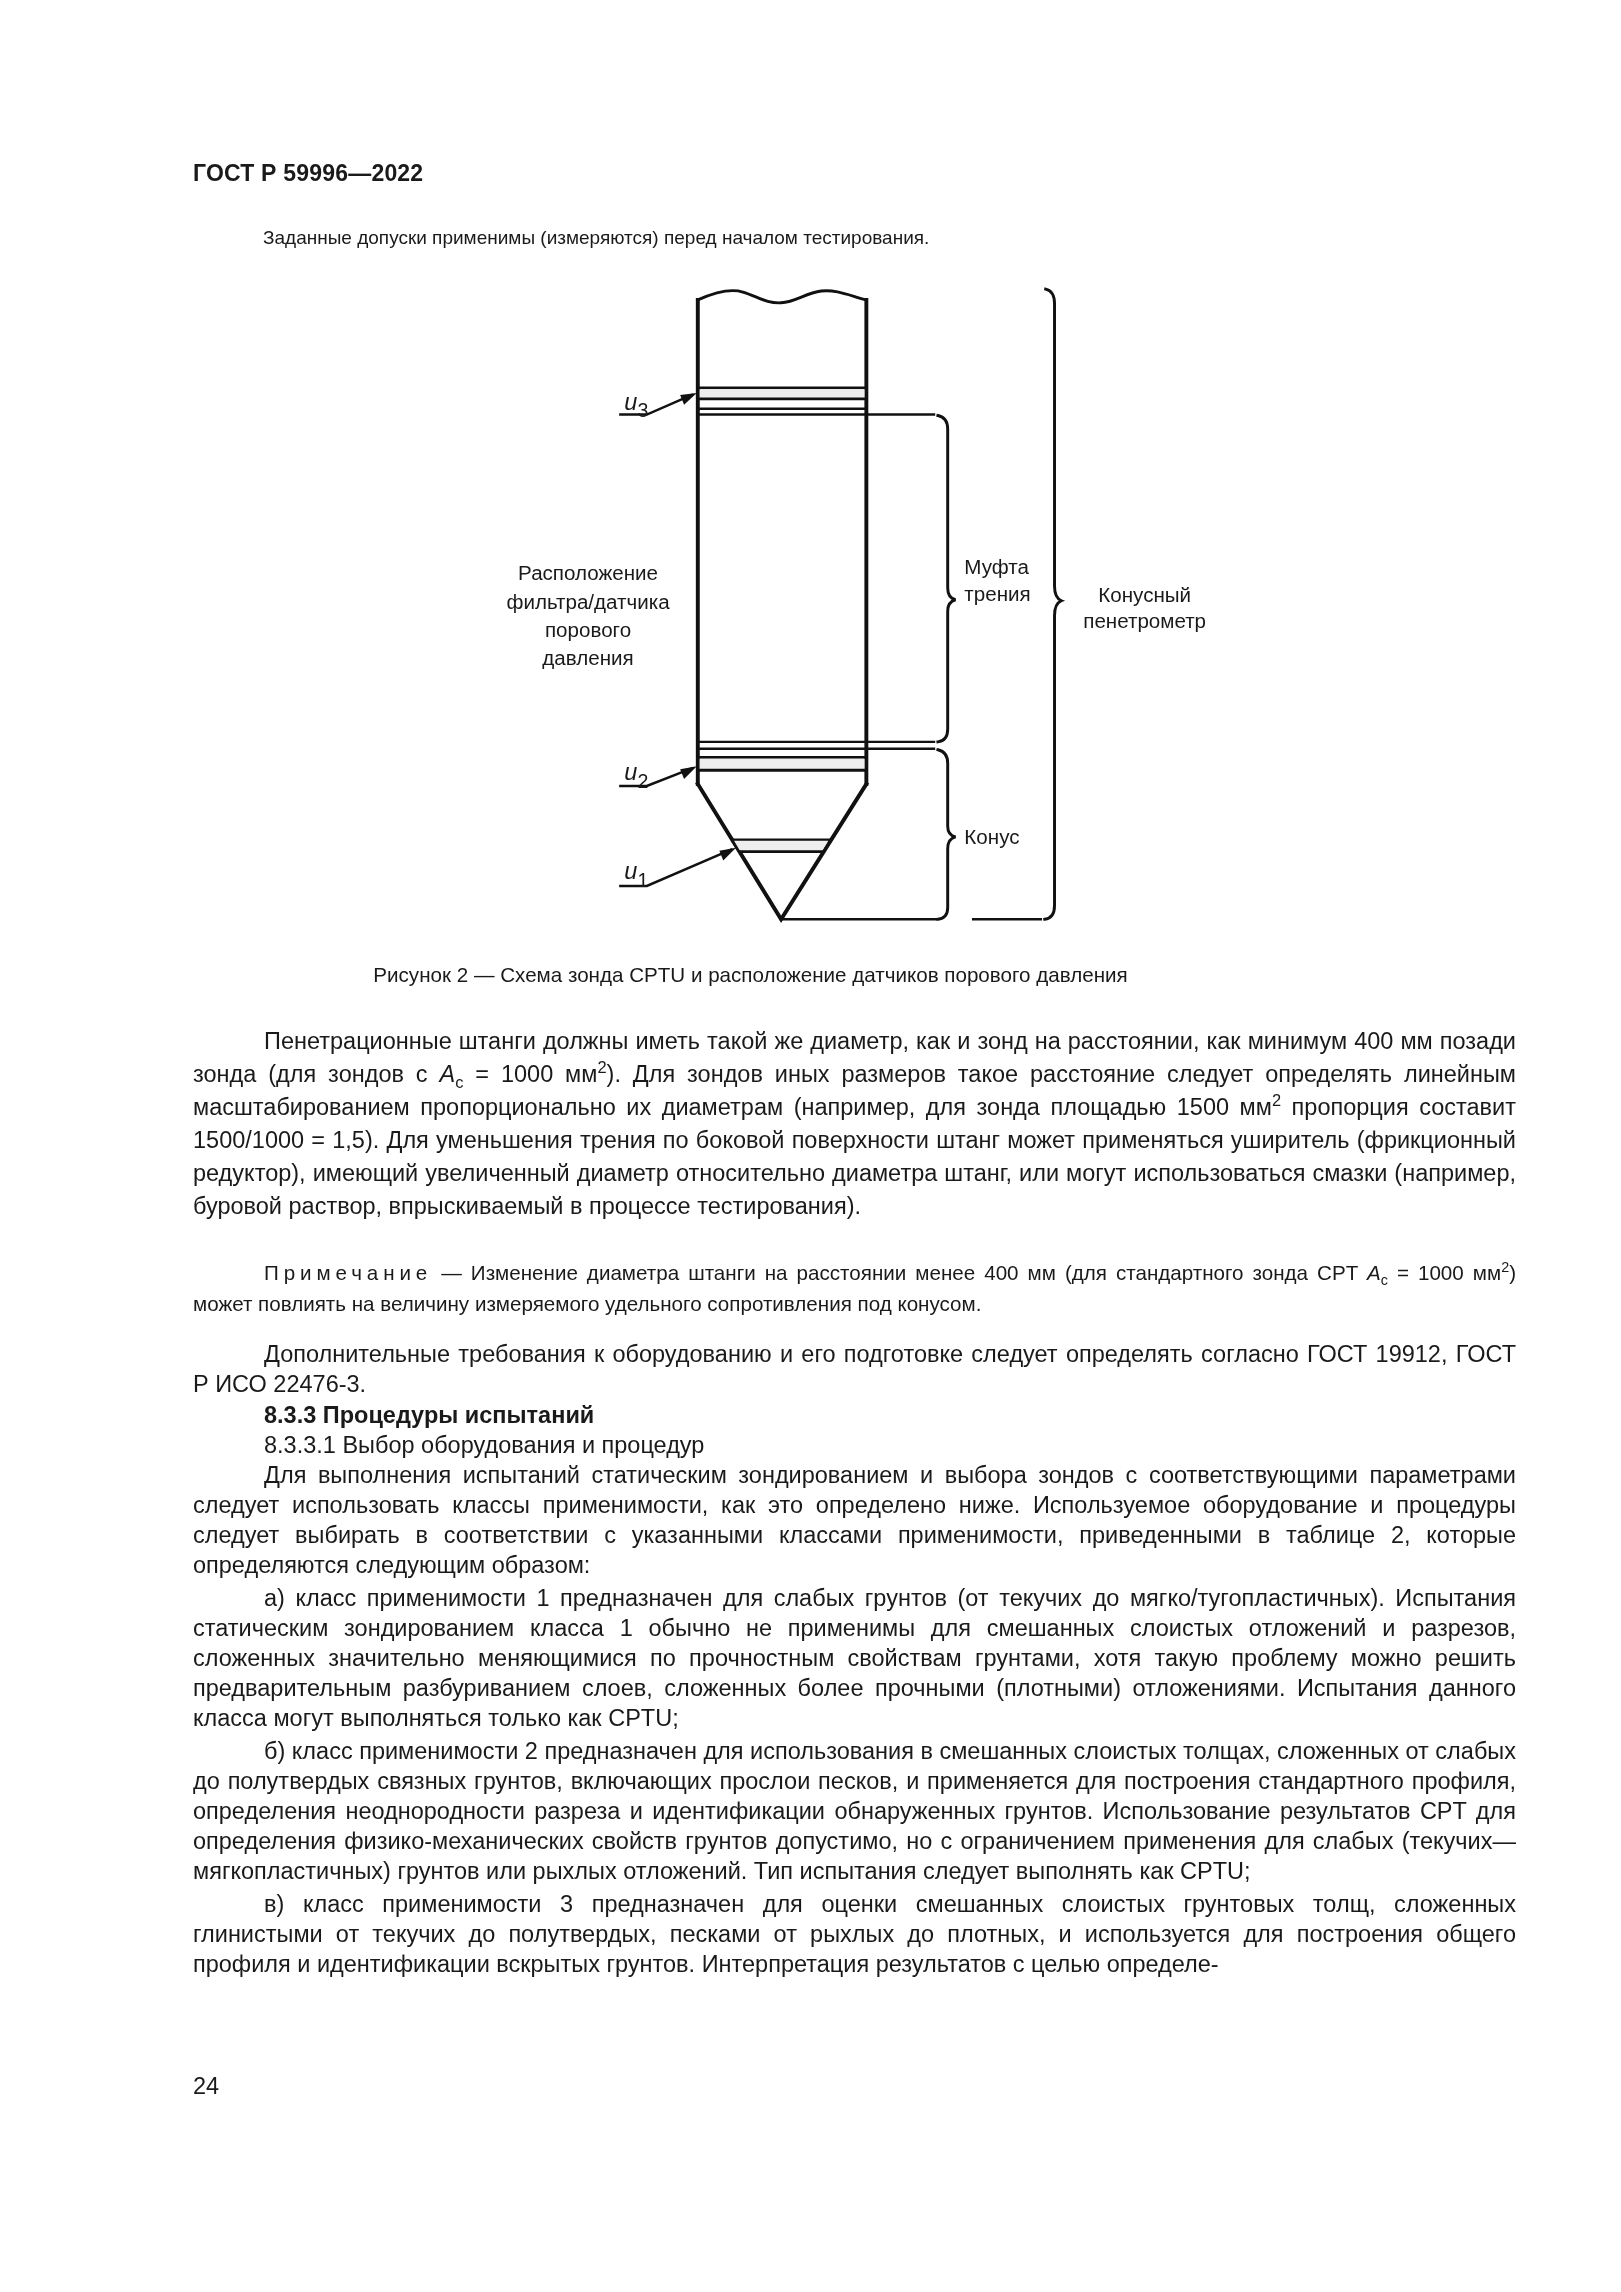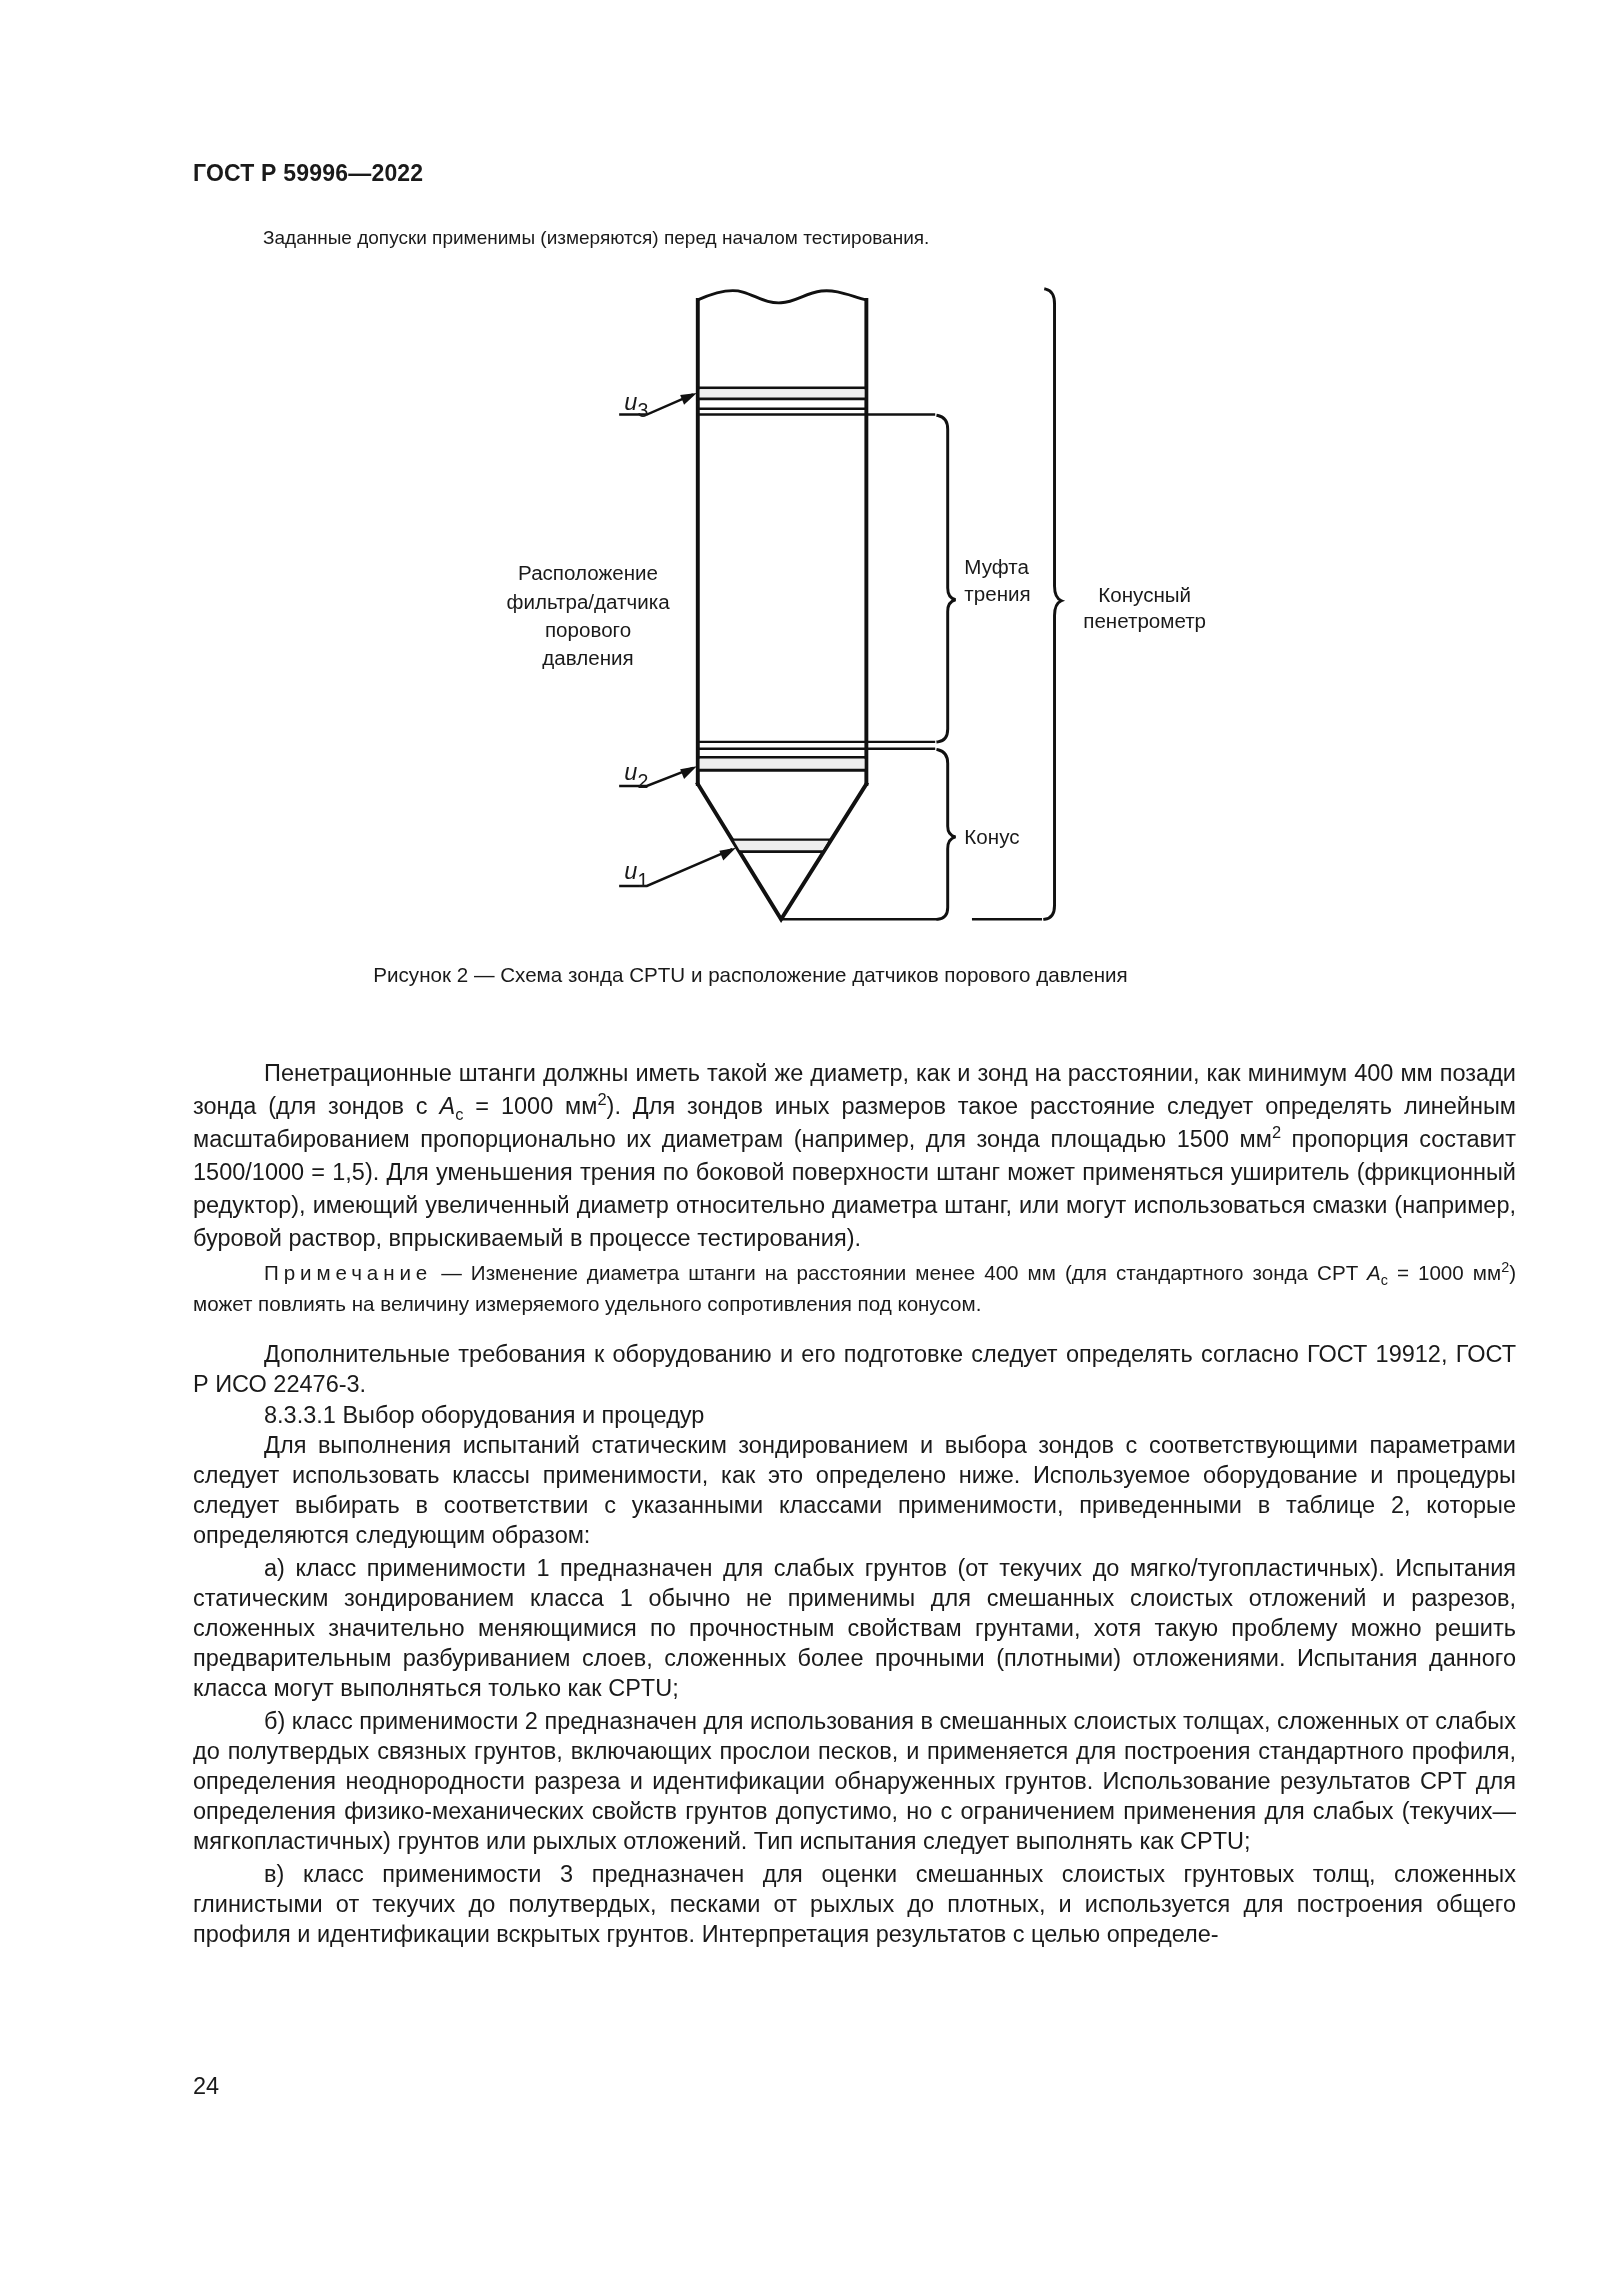--- a/index.html
+++ b/index.html
@@ -5,21 +5,21 @@
   html, body { margin:0; padding:0; background:#ffffff; }
   body { width:1621px; height:2293px; position:relative; overflow:hidden;
          font-family:"Liberation Sans", "DejaVu Sans", sans-serif; color:#1a1a1a; }
   .abs { position:absolute; }
   .header { left:193px; top:160px; font-size:23px; font-weight:bold; letter-spacing:0.2px; }
   .intro { left:263px; top:227px; font-size:19px; }
   .fig { left:0; top:0; width:1621px; height:980px; }
   .fig text { font-family:"Liberation Sans", "DejaVu Sans", sans-serif; fill:#1a1a1a; }
   .caption { left:0; width:1501px; top:963px; text-align:center; font-size:20.6px; }
   .body-text { left:193px; width:1323px; font-size:23.5px; text-align:justify; }
-  .p1 { top:1025px; line-height:33px;margin-top:32px; }
+  .p1 { top:1025px; line-height:33px; }
   .note { top:1257px; line-height:31px; font-size:20.6px; }
   .p2 { top:1339px; line-height:30px; }
   .sec { top:1400px; line-height:30px; }
   .indent { text-indent:71px; }
   .spaced { letter-spacing:4.9px; }
   .bold { font-weight:bold; }
   .pageno { left:193px; top:2073px; font-size:23.5px; }
   p { margin:0; }
   sub, sup { font-size:70%; line-height:0; }
   i { font-style:italic; }
@@ -106,20 +106,21 @@
 
 <div class="abs caption">Рисунок 2 — Схема зонда CPTU и расположение датчиков порового давления</div>
 
 <div class="abs body-text p1 indent"><span>Пенетрационные штанги должны иметь такой же диаметр, как и зонд на расстоянии, как минимум 400 мм позади зонда (для зондов с </span><i>A</i><sub>c</sub><span> = 1000 мм</span><sup>2</sup><span>). Для зондов иных размеров такое расстояние следует определять линейным масштабированием пропорционально их диаметрам (например, для зонда площадью 1500 мм</span><sup>2</sup><span> пропорция составит 1500/1000 = 1,5). Для уменьшения трения по боковой поверхности штанг может применяться уширитель (фрикционный редуктор), имеющий увеличенный диаметр относительно диаметра штанг, или могут использоваться смазки (например, буровой раствор, впрыскиваемый в процессе тестирования).</span></div>
 
 <div class="abs body-text note indent"><span class="spaced">Примечание</span><span> — Изменение диаметра штанги на расстоянии менее 400 мм (для стандартного зонда CPT </span><i>A</i><sub>c</sub><span> = 1000 мм</span><sup>2</sup><span>) может повлиять на величину измеряемого удельного сопротивления под конусом.</span></div>
 
 <div class="abs body-text p2 indent">Дополнительные требования к оборудованию и его подготовке следует определять согласно ГОСТ 19912, ГОСТ Р ИСО 22476-3.</div>
 
 <div class="abs body-text sec">
+  <p class="indent bold">8.3.3 Процедуры испытаний</p>
   <p class="indent">8.3.3.1 Выбор оборудования и процедур</p>
   <p class="indent">Для выполнения испытаний статическим зондированием и выбора зондов с соответствующими параметрами следует использовать классы применимости, как это определено ниже. Используемое оборудование и процедуры следует выбирать в соответствии с указанными классами применимости, приведенными в таблице 2, которые определяются следующим образом:</p>
   <p class="indent" style="margin-top:2.9px">а)  класс применимости 1 предназначен для слабых грунтов (от текучих до мягко/тугопластичных). Испытания статическим зондированием класса 1 обычно не применимы для смешанных слоистых отложений и разрезов, сложенных значительно меняющимися по прочностным свойствам грунтами, хотя такую проблему можно решить предварительным разбуриванием слоев, сложенных более прочными (плотными) отложениями. Испытания данного класса могут выполняться только как CPTU;</p>
   <p class="indent" style="margin-top:2.9px">б)  класс применимости 2 предназначен для использования в смешанных слоистых толщах, сложенных от слабых до полутвердых связных грунтов, включающих прослои песков, и применяется для построения стандартного профиля, определения неоднородности разреза и идентификации обнаруженных грунтов. Использование результатов CPT для определения физико-механических свойств грунтов допустимо, но с ограничением применения для слабых (текучих—мягкопластичных) грунтов или рыхлых отложений. Тип испытания следует выполнять как CPTU;</p>
   <p class="indent" style="margin-top:2.9px">в)  класс применимости 3 предназначен для оценки смешанных слоистых грунтовых толщ, сложенных глинистыми от текучих до полутвердых, песками от рыхлых до плотных, и используется для построения общего профиля и идентификации вскрытых грунтов. Интерпретация результатов с целью определе-</p>
 </div>
 
 <div class="abs pageno">24</div>
 
 

